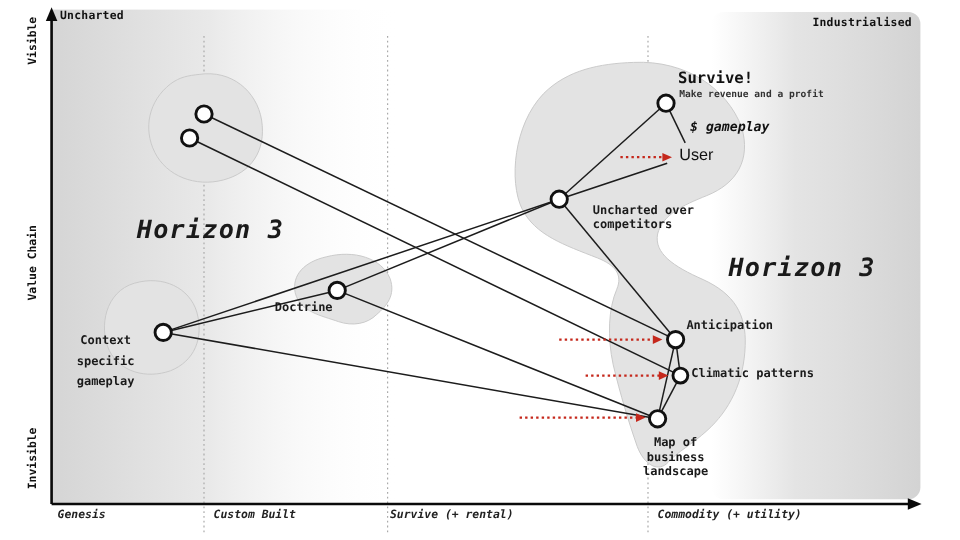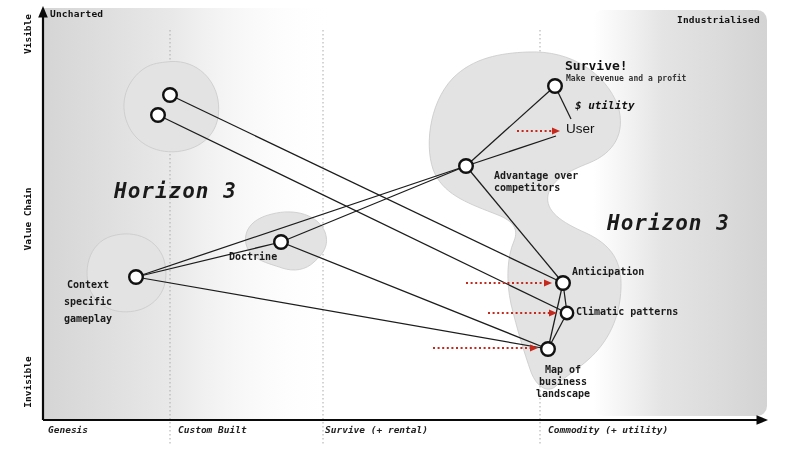--- a/index.html
+++ b/index.html
@@ -104,23 +104,23 @@
   <div class="lbl xstage" style="left:178px;top:425px;">Custom Built</div>
   <div class="lbl xstage" style="left:325px;top:425px;">Survive (+ rental)</div>
   <div class="lbl xstage" style="left:548px;top:425px;">Commodity (+ utility)</div>
   <div class="lbl xaxis" style="left:710px;top:426px;">Evolution</div>
 
   <div class="lbl horizon" style="left:114px;top:180px;">Horizon 3</div>
   <div class="lbl horizon" style="left:607px;top:212px;">Horizon 3</div>
 
   <div class="lbl survive-t" style="left:565px;top:59px;">Survive!</div>
   <div class="lbl survive-s" style="left:566px;top:75px;">Make revenue and a profit</div>
-  <div class="lbl utility" style="left:575px;top:100px;">$ utility</div>
+  <div class="lbl utility" style="left:575px;top:100px;">$ gameplay</div>
   <div class="lbl user" style="left:566px;top:122px;">User</div>
-<div class="nlabel" style="left: 494px; top: 170px;">Advantage over
+<div class="nlabel" style="left: 494px; top: 170px;">Uncharted over
 competitors</div>
     <div class="nlabel" style="left: 229px; top: 251px;">Doctrine</div>
     <div class="nlabel center wide" style="left: 88px; top: 248px;">Context
 specific
 gameplay</div>
     <div class="nlabel" style="left: 572px; top: 266px;">Anticipation</div>
     <div class="nlabel" style="left: 576px; top: 306px; text-align: right;">Climatic patterns</div>
     <div class="nlabel center" style="left: 563px; top: 364px;">Map of
 business
 landscape</div>

